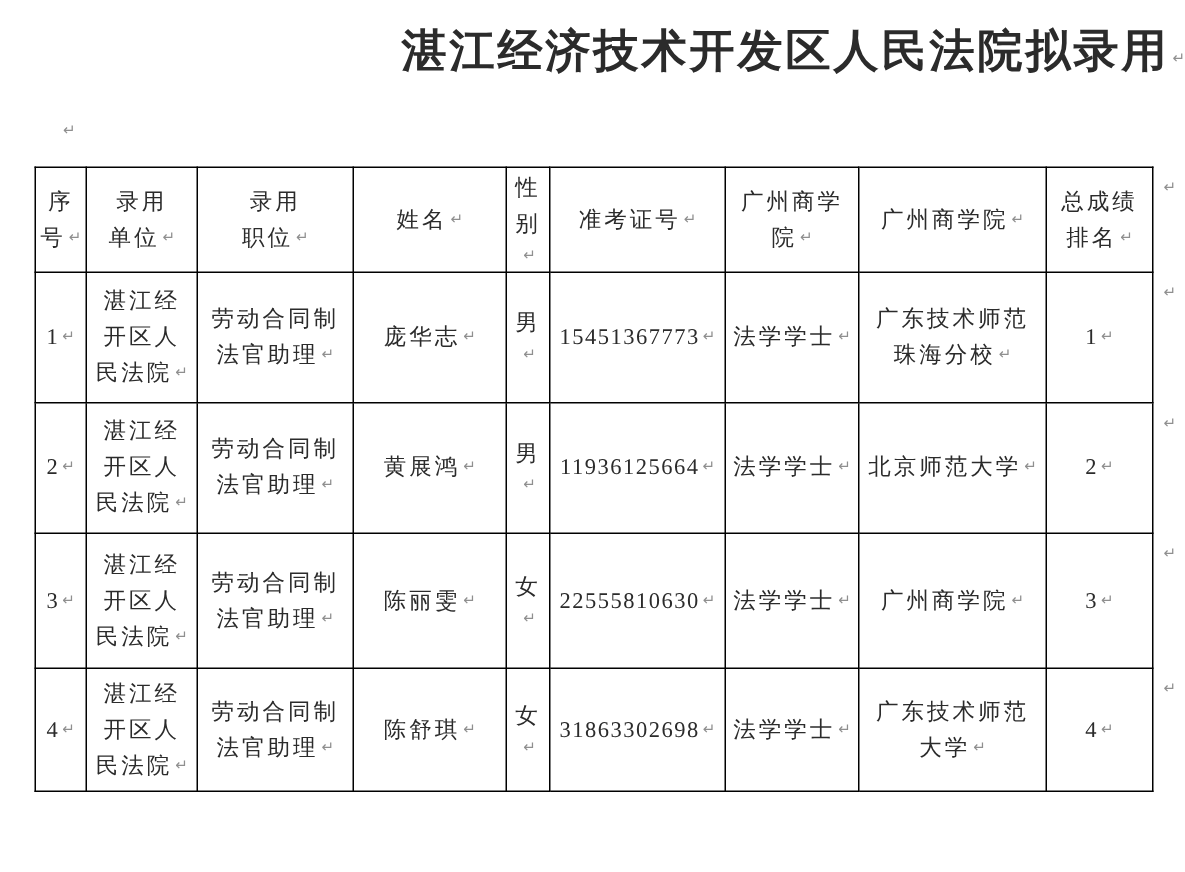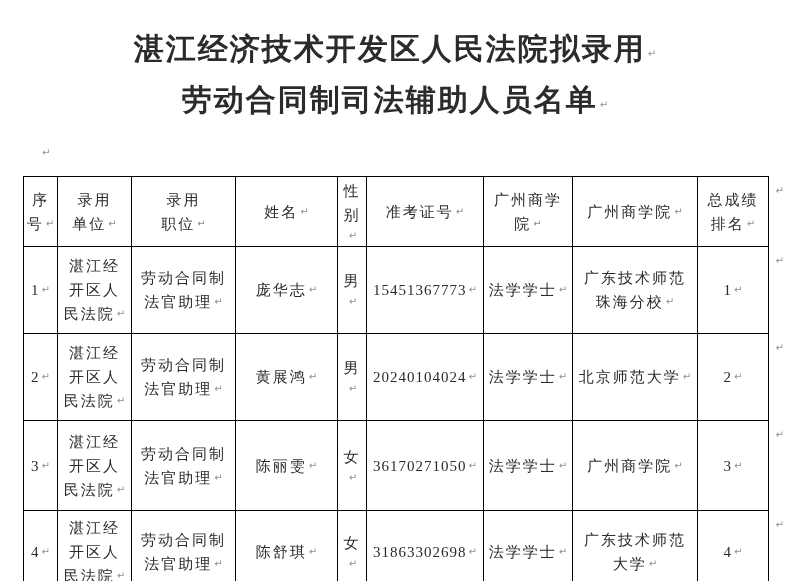--- a/index.html
+++ b/index.html
@@ -5,22 +5,22 @@
   * { box-sizing: border-box; }
   html, body {
     margin: 0; padding: 0;
     width: 790px; height: 581px;
     background: #ffffff;
     font-family: "Liberation Serif", "DejaVu Serif", serif;
     color: #262626;
     overflow: hidden;
   }
   .doc-title {
-    padding-top: 26px;
-    text-align: center;
+    padding-top: 12px;
+    text-align: right;
     font-weight: bold;
     font-size: 30px;
     line-height: 46px;
     letter-spacing: 2px;
     color: #2b2b2b;
   }
   .title-line { white-space: nowrap; }
   .pmark {
     font-size: 10px;
     color: #8f8f8f;
@@ -69,21 +69,20 @@
     font-size: 10px;
     color: #8f8f8f;
     font-family: "DejaVu Sans", sans-serif;
   }
 </style>
 </head>
 <body>
 
 <div class="doc-title">
   <div class="title-line"><span>湛江经济技术开发区人民法院拟录用</span><span class="pmark">↵</span></div>
-  <div class="title-line"><span>劳动合同制司法辅助人员名单</span><span class="pmark">↵</span></div>
 </div>
 
 <div class="empty-par">
   <span class="pmark">↵</span>
 </div>
 
 <table class="roster">
   <colgroup>
     <col style="width:34px">
       <col style="width:74px">
@@ -131,36 +130,36 @@
 
     <tr class="drow2">
       <td><span class="ct num">2</span><span class="pmark">↵</span></td>
       <td><span class="ct">湛江经
 开区人
 民法院</span><span class="pmark">↵</span></td>
       <td><span class="ct">劳动合同制
 法官助理</span><span class="pmark">↵</span></td>
       <td><span class="ct">黄展鸿</span><span class="pmark">↵</span></td>
       <td><span class="ct">男</span><span class="pmark">↵</span></td>
-      <td><span class="ct num">20240104024</span><span class="pmark">↵</span></td>
+      <td><span class="ct num">11936125664</span><span class="pmark">↵</span></td>
       <td><span class="ct">法学学士</span><span class="pmark">↵</span></td>
       <td><span class="ct">北京师范大学</span><span class="pmark">↵</span></td>
       <td><span class="ct num">2</span><span class="pmark">↵</span><span class="rowmark">↵</span></td>
     </tr>
 
     <tr class="drow3">
       <td><span class="ct num">3</span><span class="pmark">↵</span></td>
       <td><span class="ct">湛江经
 开区人
 民法院</span><span class="pmark">↵</span></td>
       <td><span class="ct">劳动合同制
 法官助理</span><span class="pmark">↵</span></td>
       <td><span class="ct">陈丽雯</span><span class="pmark">↵</span></td>
       <td><span class="ct">女</span><span class="pmark">↵</span></td>
-      <td><span class="ct num">36170271050</span><span class="pmark">↵</span></td>
+      <td><span class="ct num">22555810630</span><span class="pmark">↵</span></td>
       <td><span class="ct">法学学士</span><span class="pmark">↵</span></td>
       <td><span class="ct">广州商学院</span><span class="pmark">↵</span></td>
       <td><span class="ct num">3</span><span class="pmark">↵</span><span class="rowmark">↵</span></td>
     </tr>
 
     <tr class="drow4">
       <td><span class="ct num">4</span><span class="pmark">↵</span></td>
       <td><span class="ct">湛江经
 开区人
 民法院</span><span class="pmark">↵</span></td>

